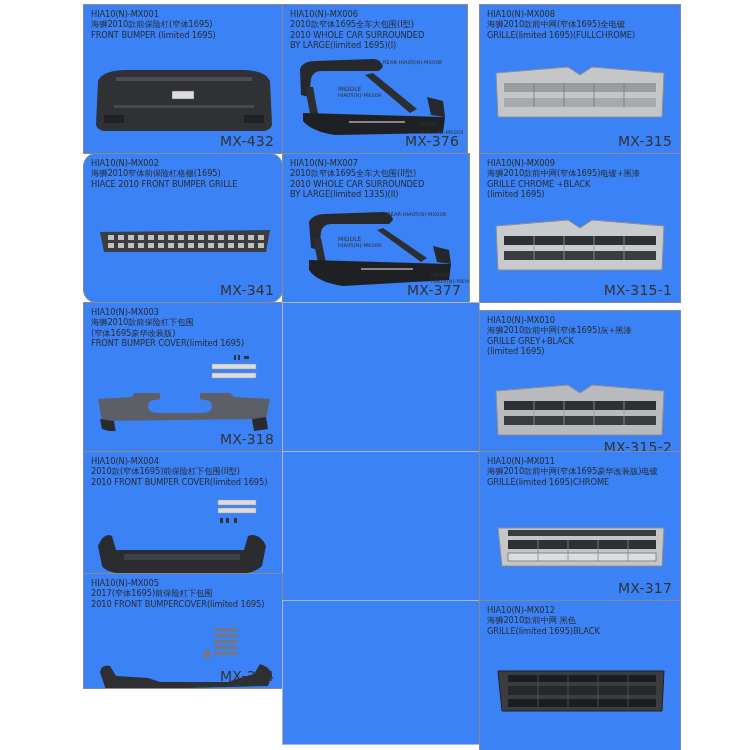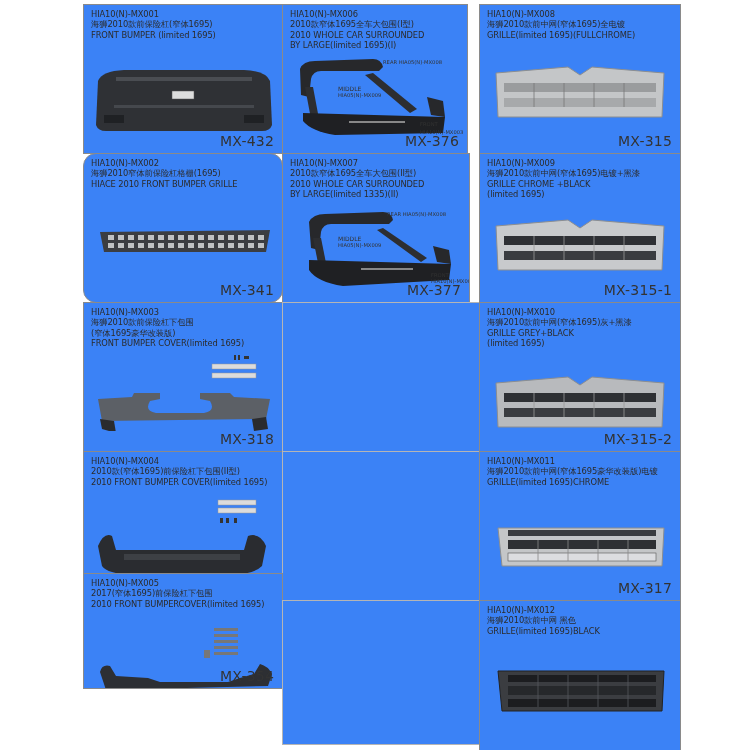--- a/index.html
+++ b/index.html
@@ -185,21 +185,21 @@
       <rect x="118" y="22" width="44" height="5" fill="#dcdcdc" stroke="#999" stroke-width="0.5"></rect>
       <path d="M4 48 L38 46 L40 42 L66 42 L66 48 L56 50 Q50 60 62 62 L110 62 Q122 60 116 50 L106 48 L106 42 L136 42 L140 46 L176 48 L172 68 L8 70 Z" fill="#5c6066"></path>
       <path d="M6 68 L20 70 L22 82 L8 78 Z" fill="#2a2b2e"></path>
       <path d="M158 68 L172 66 L174 78 L160 80 Z" fill="#2a2b2e"></path>
     </svg>
     <div class="code">MX-318</div>
   </div>
 
   <div class="cell empty" style="left:199px;top:298px;width:198px;height:150px;"></div>
 
-  <div class="cell" style="left:396px;top:298px;width:202px;height:150px;">
+  <div class="cell" style="left:396px;top:306px;width:202px;height:150px;">
     <div class="txt">
       <div>HIA10(N)-MX010</div>
       <div>海狮2010款前中网(窄体1695)灰+黑漆</div>
       <div>GRILLE GREY+BLACK</div>
       <div>(limited 1695)</div>
     </div>
     <svg class="pic" style="left:14px;top:70px" width="172" height="62" viewBox="0 0 172 62">
       <path d="M2 10 L74 4 L86 12 L98 4 L170 10 L168 54 L4 54 Z" fill="#b8babd" stroke="#8c8e90" stroke-width="1"></path>
       <rect x="10" y="20" width="152" height="9" fill="#2e3034"></rect>
       <rect x="10" y="35" width="152" height="9" fill="#3a3c40"></rect>

